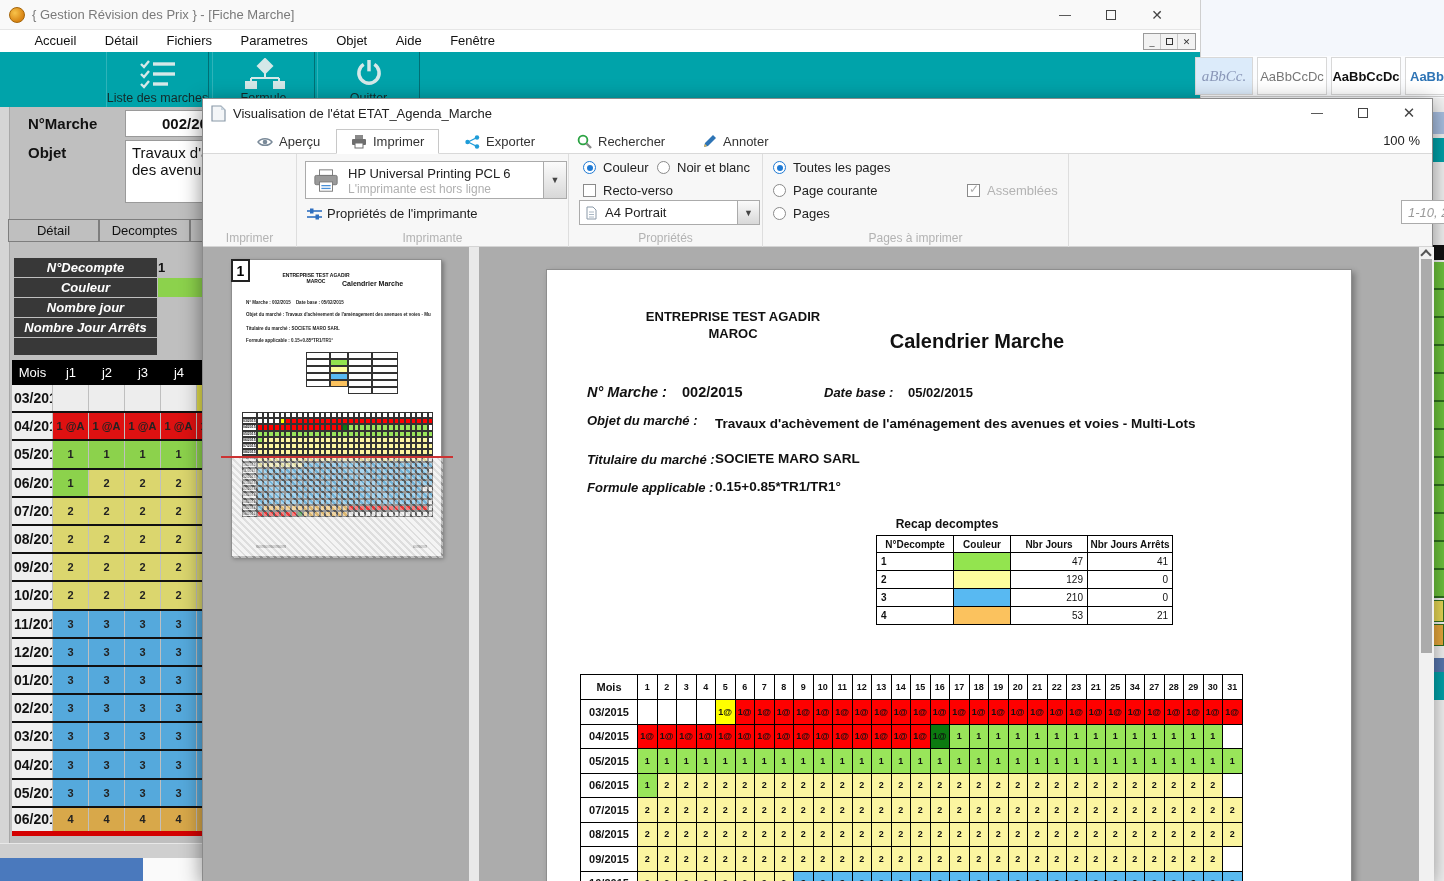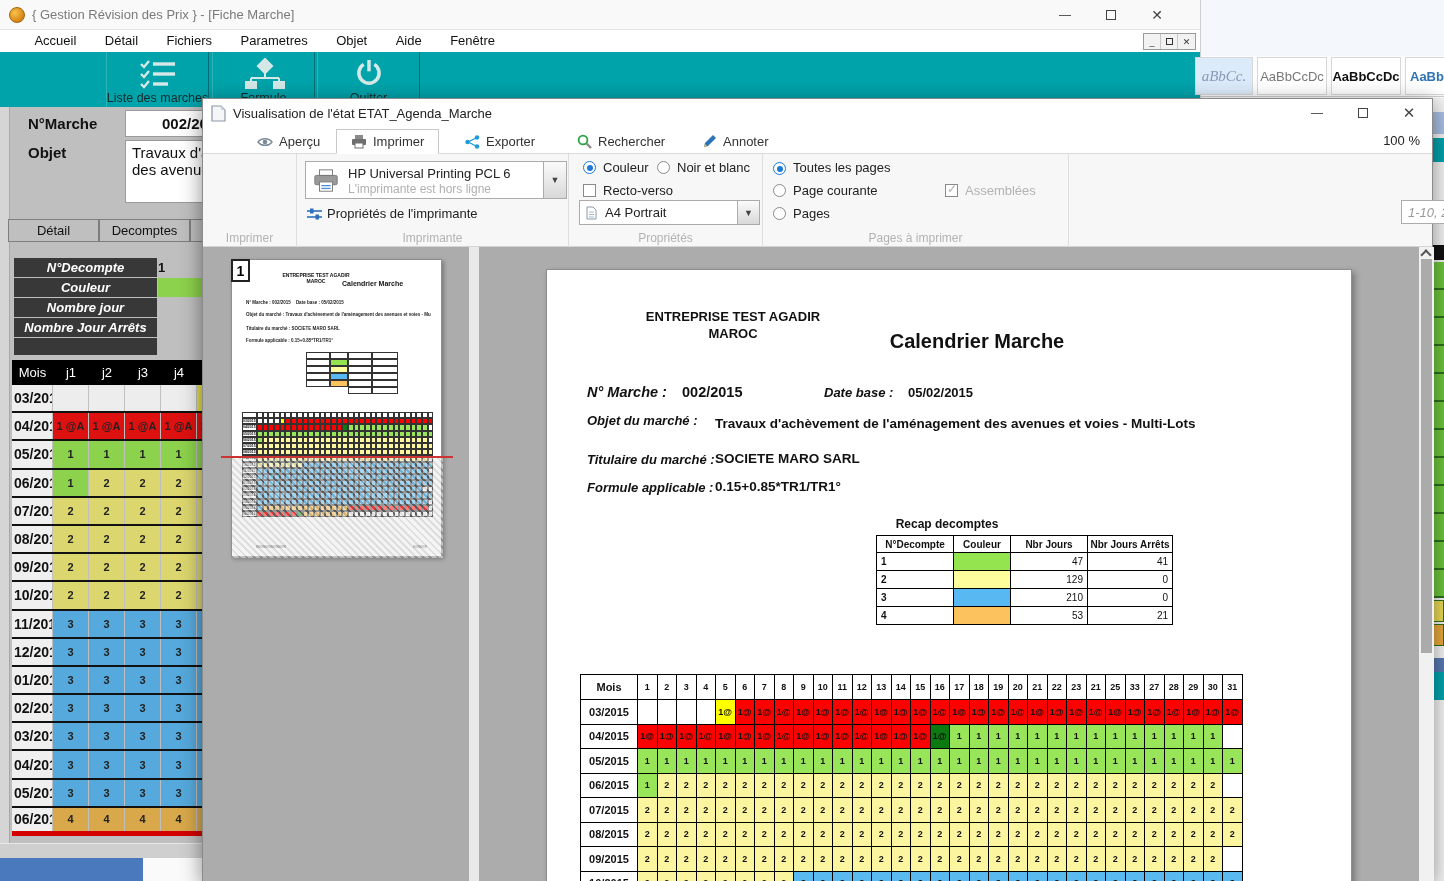--- a/index.html
+++ b/index.html
@@ -555,35 +555,35 @@
                 <line x1="3" y1="11" x2="8" y2="11" stroke="#AAB8C4"></line>
               </svg>
           </span>
           <span class="a4-label">A4 Portrait</span>
           <div class="combo-arrow" style="width:22px;">▼</div>
         </div>
         <div class="rgroup-label">Propriétés</div>
       </div>
 
       <div class="rgroup" style="left:560px; width:306px;">
-        <div class="opt" style="left:10px; top:6px;align-items:flex-end;">
+        <div class="opt" style="left:10px; top:6px;">
           <span class="radio sel"></span>
           <span>Toutes les pages</span>
         </div>
         <div class="opt" style="left:10px; top:29px;">
           <span class="radio"></span>
           <span>Page courante</span>
         </div>
         <div class="opt" style="left:10px; top:52px;">
           <span class="radio"></span>
           <span>Pages</span>
         </div>
         <input class="pages-input" value="1-10, 25-30, 35" style="">
 
-        <div class="opt disabled" style="left:182px; top:29px;">
+        <div class="opt disabled" style="left:204px; top:29px;">
           <span class="checkbox gray-check"></span>
           <span>Assemblées</span>
         </div>
         <div class="rgroup-label">Pages à imprimer</div>
       </div>
     </div>
 
     <div class="dlg-content">
 
       <div class="thumb-panel">
@@ -1302,21 +1302,21 @@
                 <div class="ccell day cal-hd">16</div>
                 <div class="ccell day cal-hd">17</div>
                 <div class="ccell day cal-hd">18</div>
                 <div class="ccell day cal-hd">19</div>
                 <div class="ccell day cal-hd">20</div>
                 <div class="ccell day cal-hd">21</div>
                 <div class="ccell day cal-hd">22</div>
                 <div class="ccell day cal-hd">23</div>
                 <div class="ccell day cal-hd">21</div>
                 <div class="ccell day cal-hd">25</div>
-                <div class="ccell day cal-hd">33</div>
+                <div class="ccell day cal-hd">34</div>
                 <div class="ccell day cal-hd">27</div>
                 <div class="ccell day cal-hd">28</div>
                 <div class="ccell day cal-hd">29</div>
                 <div class="ccell day cal-hd">30</div>
                 <div class="ccell day cal-hd">31</div>
               </div>
               <div class="crow">
                 <div class="ccell mon cal-dt">03/2015</div>
                 <div class="ccell day cal-dt" style="background: rgb(255, 255, 255);"></div>
                 <div class="ccell day cal-dt" style="background: rgb(255, 255, 255);"></div>

